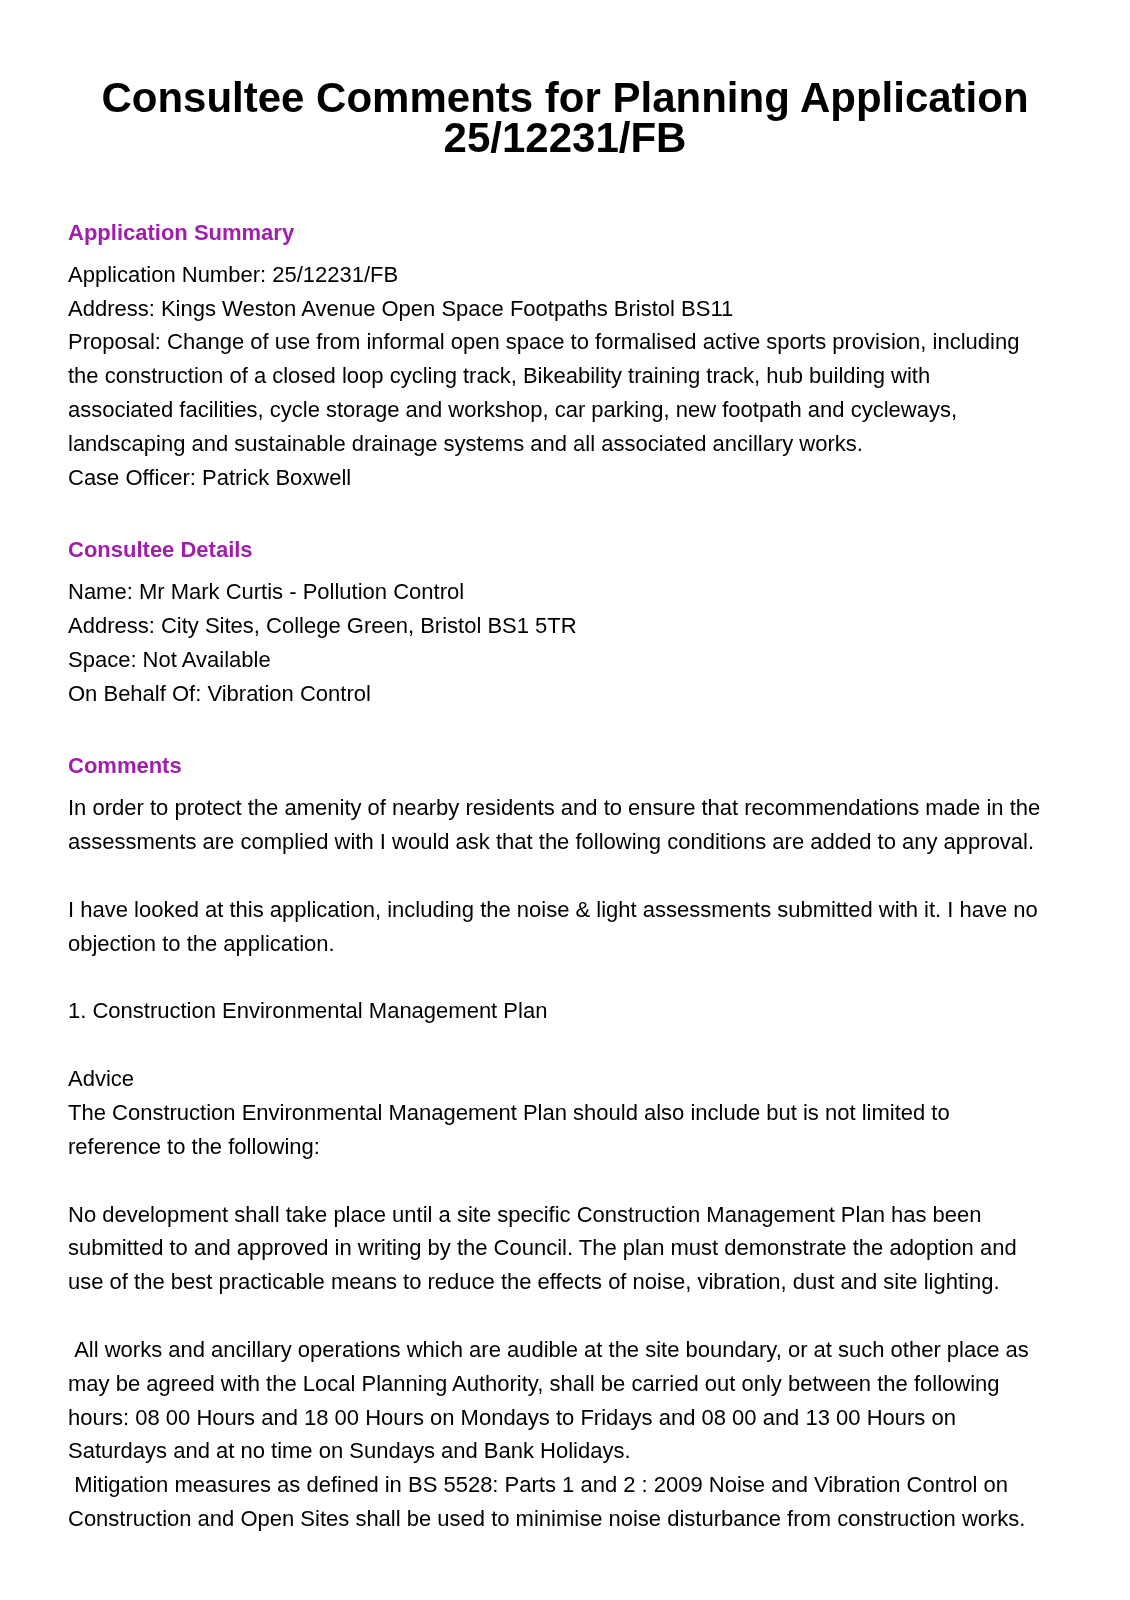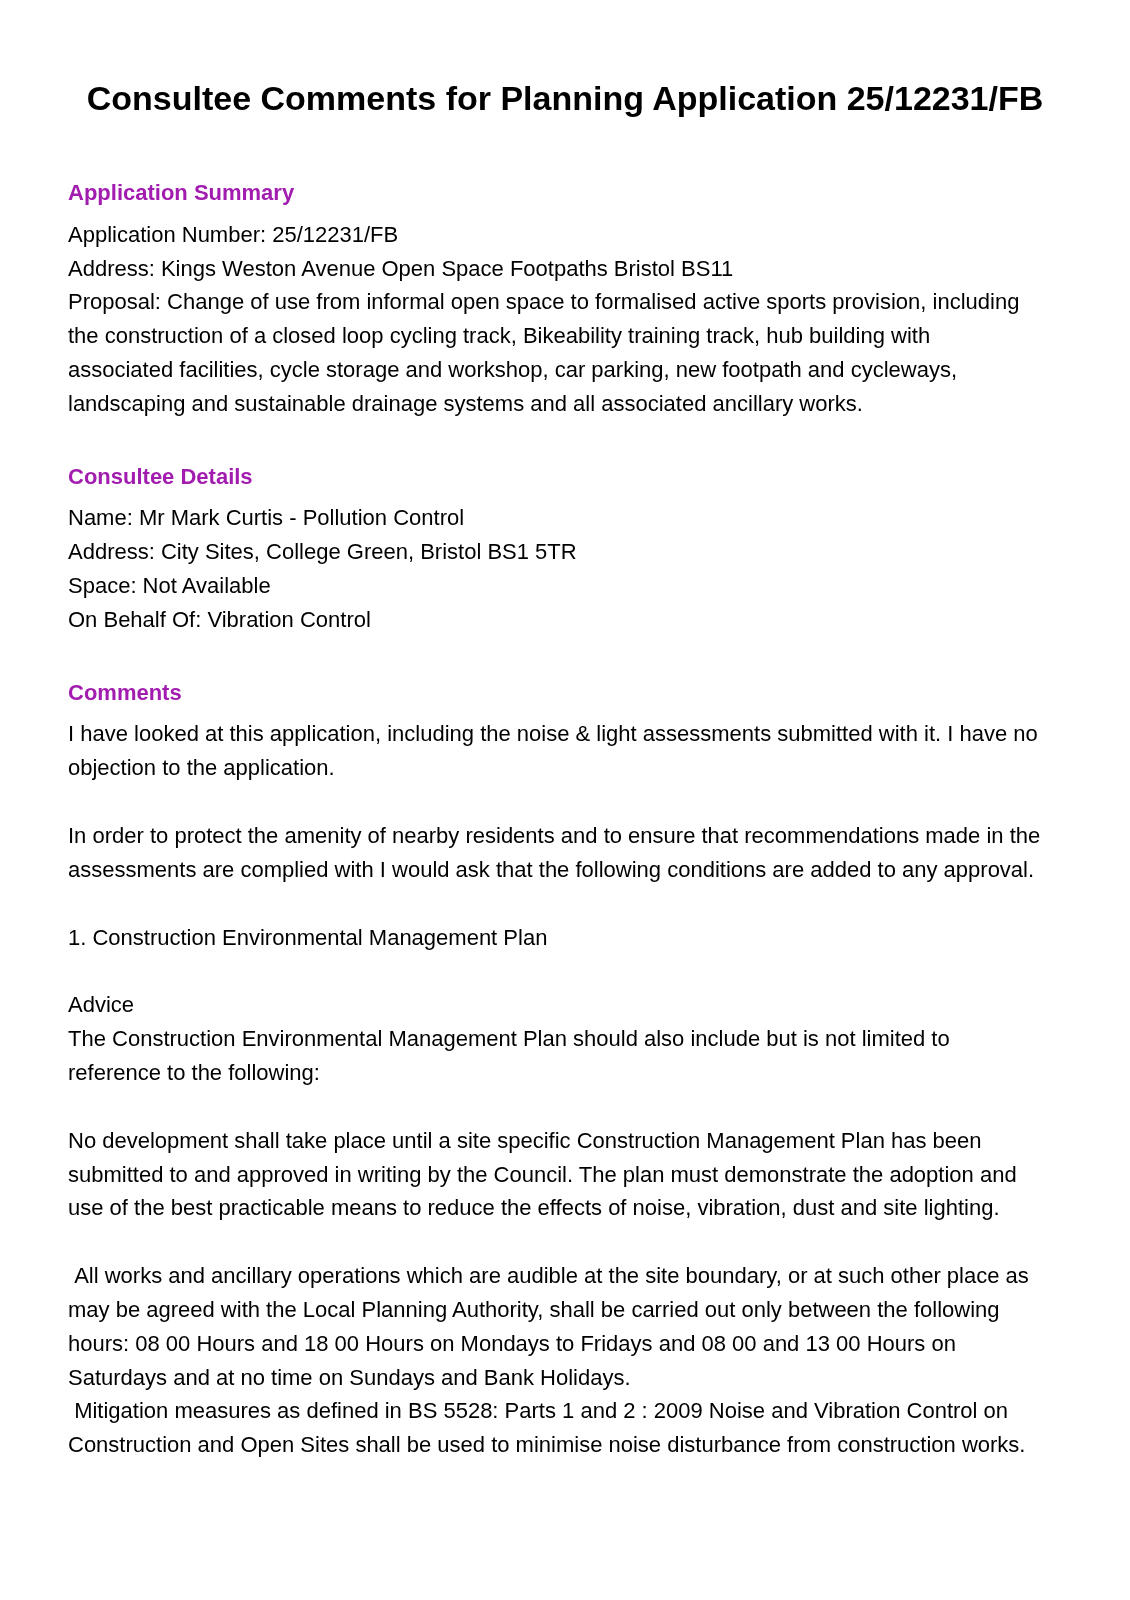--- a/index.html
+++ b/index.html
@@ -12,21 +12,21 @@
     min-height: 1600px;
     font-family: "Liberation Sans", sans-serif;
     color: #000000;
     -webkit-font-smoothing: antialiased;
   }
   .doc {
     padding: 78px 68px 90px 68px;
   }
   h1.title {
     margin: 0 0 58px 0;
-    font-size: 34px;
+    font-size: 42px;
     line-height: 40px;
     font-weight: 700;
     text-align: center;
     color: #000000;
   }
   .content {
     width: 973px;
   }
   h2.section-heading {
     margin: 39px 0 0 0;
@@ -55,34 +55,35 @@
 
   <h1 class="title">Consultee Comments for Planning Application 25/12231/FB</h1>
 
   <div class="content">
 
     <section>
       <h2 class="section-heading">Application Summary</h2>
       <p class="line">Application Number: 25/12231/FB</p>
       <p class="line">Address: Kings Weston Avenue Open Space Footpaths Bristol BS11</p>
       <p class="line">Proposal: Change of use from informal open space to formalised active sports provision, including the construction of a closed loop cycling track, Bikeability training track, hub building with associated facilities, cycle storage and workshop, car parking, new footpath and cycleways, landscaping and sustainable drainage systems and all associated ancillary works.</p>
+      <p class="line">Case Officer: Patrick Boxwell</p>
     </section>
 
     <section>
       <h2 class="section-heading">Consultee Details</h2>
       <p class="line">Name: Mr Mark Curtis - Pollution Control</p>
       <p class="line">Address: City Sites, College Green, Bristol BS1 5TR</p>
       <p class="line">Space: Not Available</p>
       <p class="line">On Behalf Of: Vibration Control</p>
     </section>
 
     <section>
       <h2 class="section-heading">Comments</h2>
+      <p class="para">In order to protect the amenity of nearby residents and to ensure that recommendations made in the assessments are complied with I would ask that the following conditions are added to any approval.</p>
       <p class="para">I have looked at this application, including the noise &amp; light assessments submitted with it. I have no objection to the application.</p>
-      <p class="para">In order to protect the amenity of nearby residents and to ensure that recommendations made in the assessments are complied with I would ask that the following conditions are added to any approval.</p>
       <p class="para">1. Construction Environmental Management Plan</p>
       <p class="para">Advice
 The Construction Environmental Management Plan should also include but is not limited to reference to the following:</p>
       <p class="para">No development shall take place until a site specific Construction Management Plan has been submitted to and approved in writing by the Council. The plan must demonstrate the adoption and use of the best practicable means to reduce the effects of noise, vibration, dust and site lighting.</p>
       <p class="para"> All works and ancillary operations which are audible at the site boundary, or at such other place as may be agreed with the Local Planning Authority, shall be carried out only between the following hours: 08 00 Hours and 18 00 Hours on Mondays to Fridays and 08 00 and 13 00 Hours on Saturdays and at no time on Sundays and Bank Holidays.
  Mitigation measures as defined in BS 5528: Parts 1 and 2 : 2009 Noise and Vibration Control on Construction and Open Sites shall be used to minimise noise disturbance from construction works.</p>
     </section>
 
   </div>
 </main>

